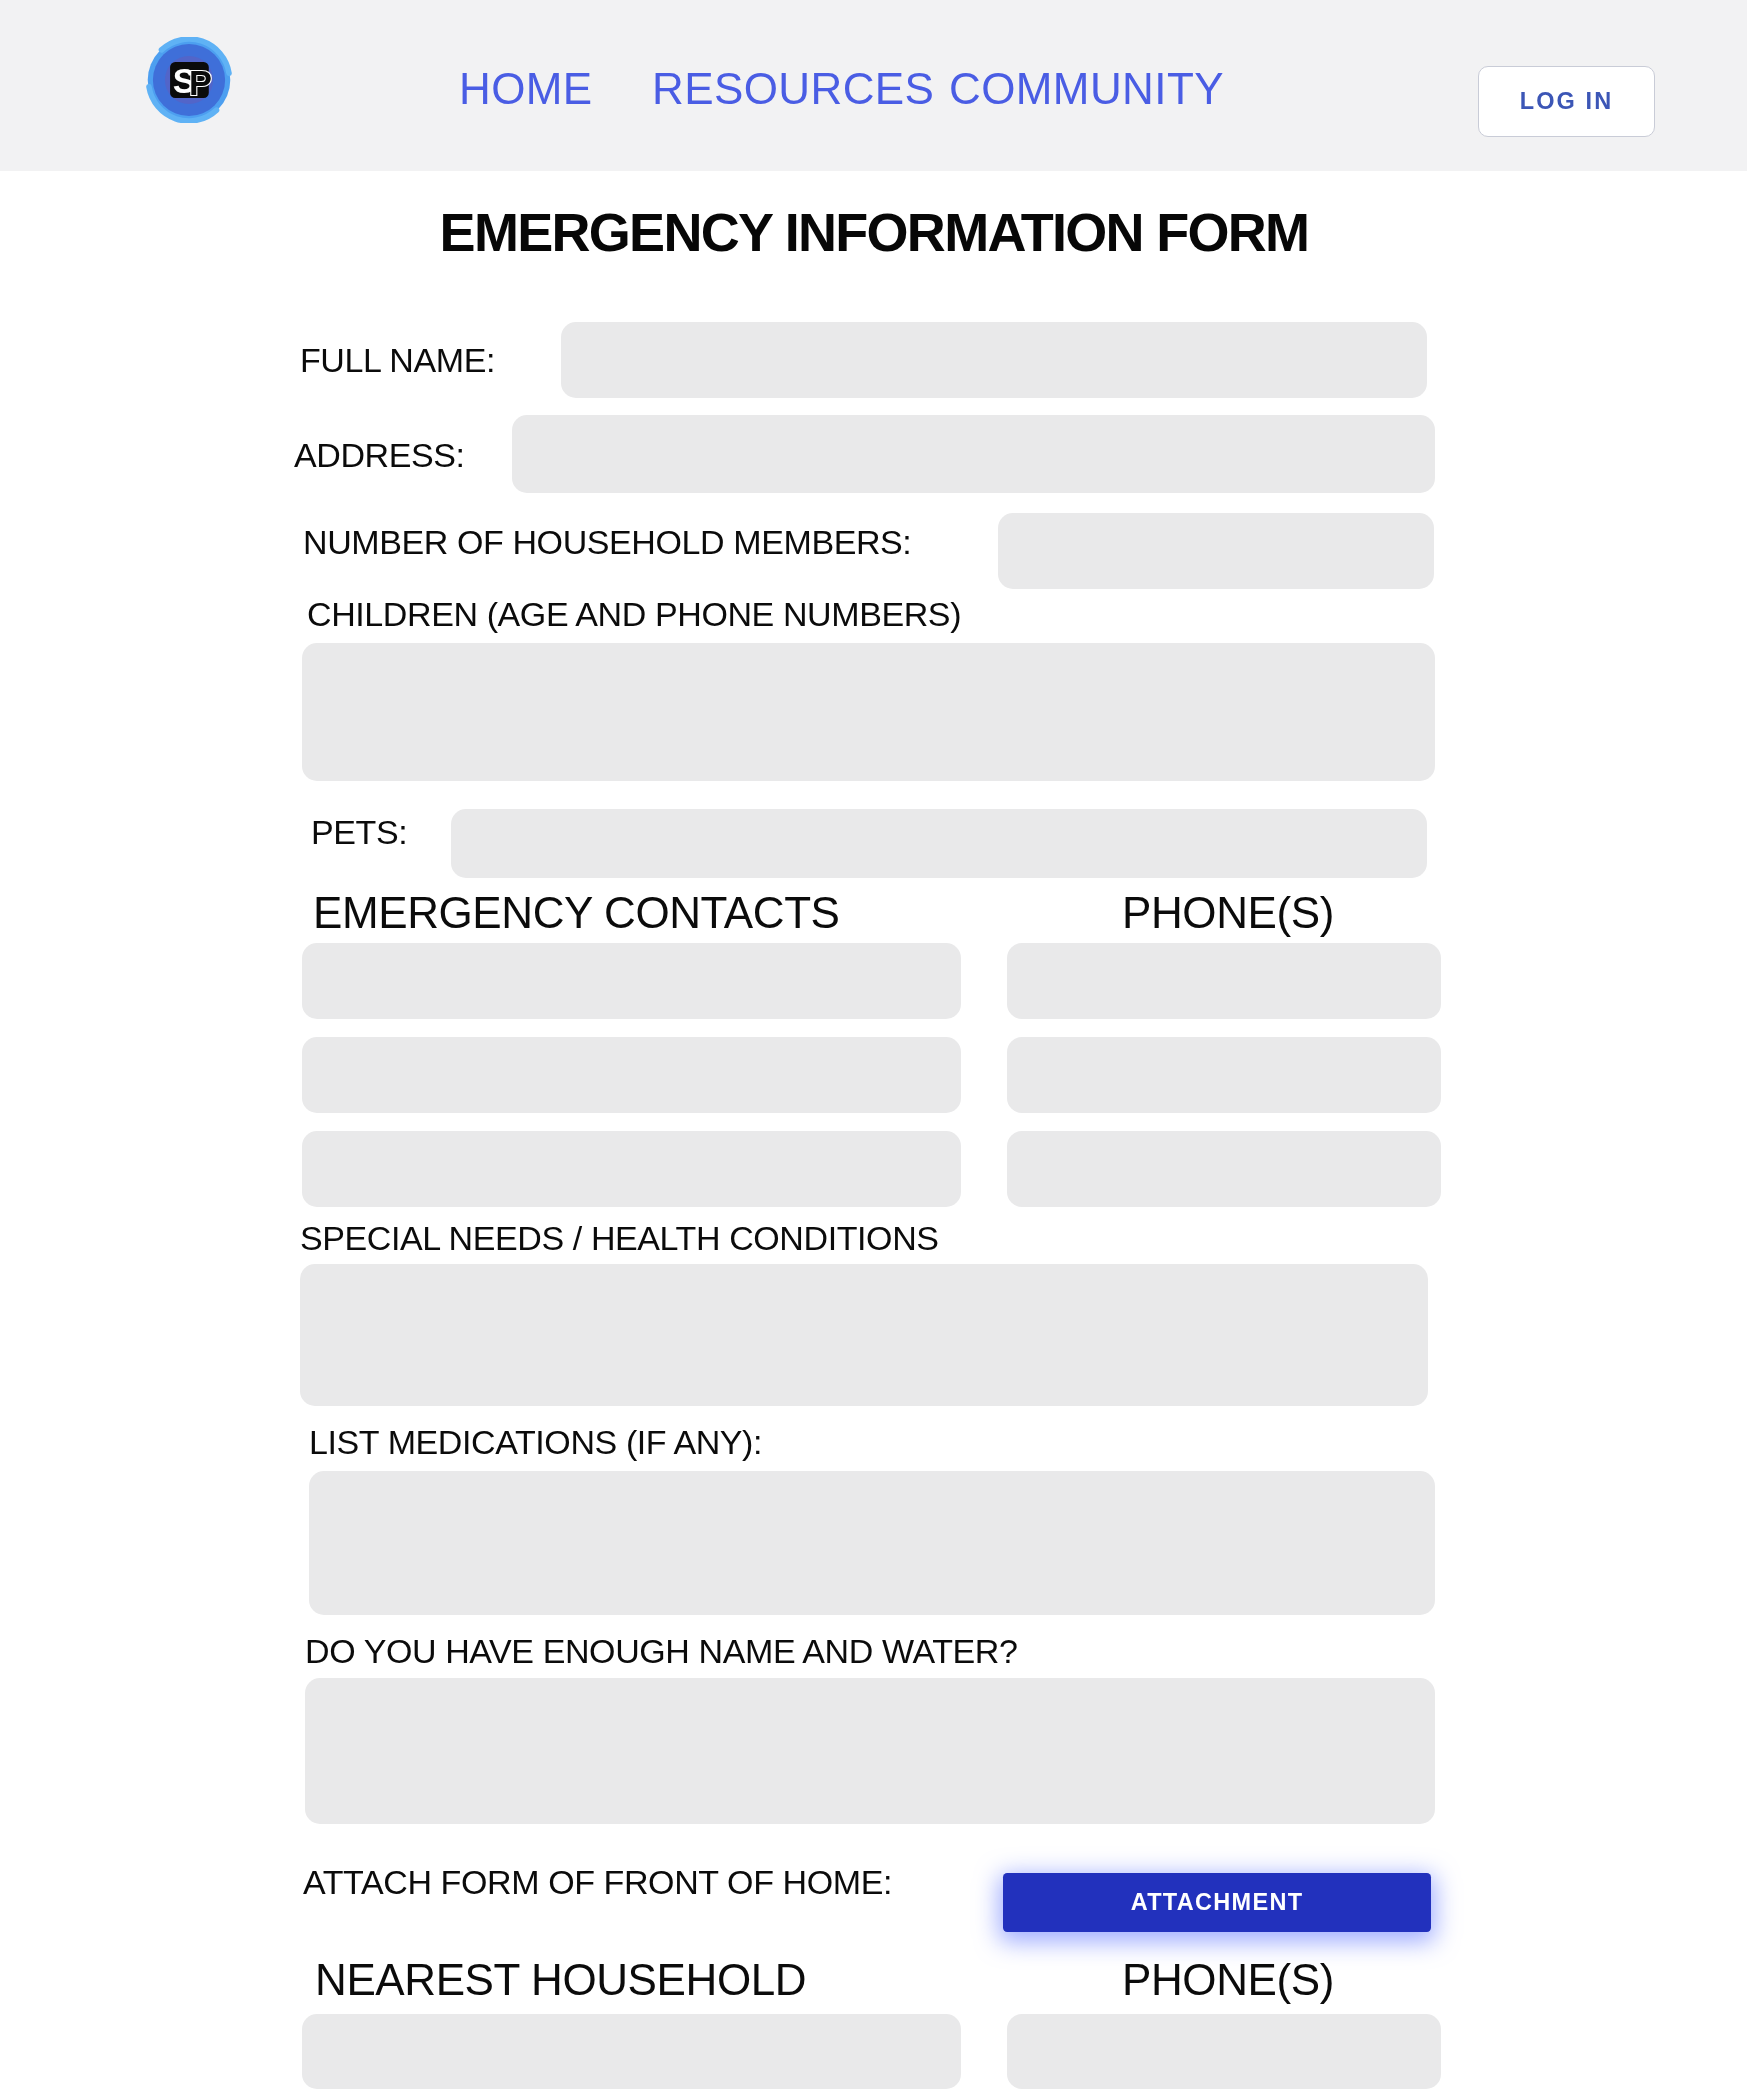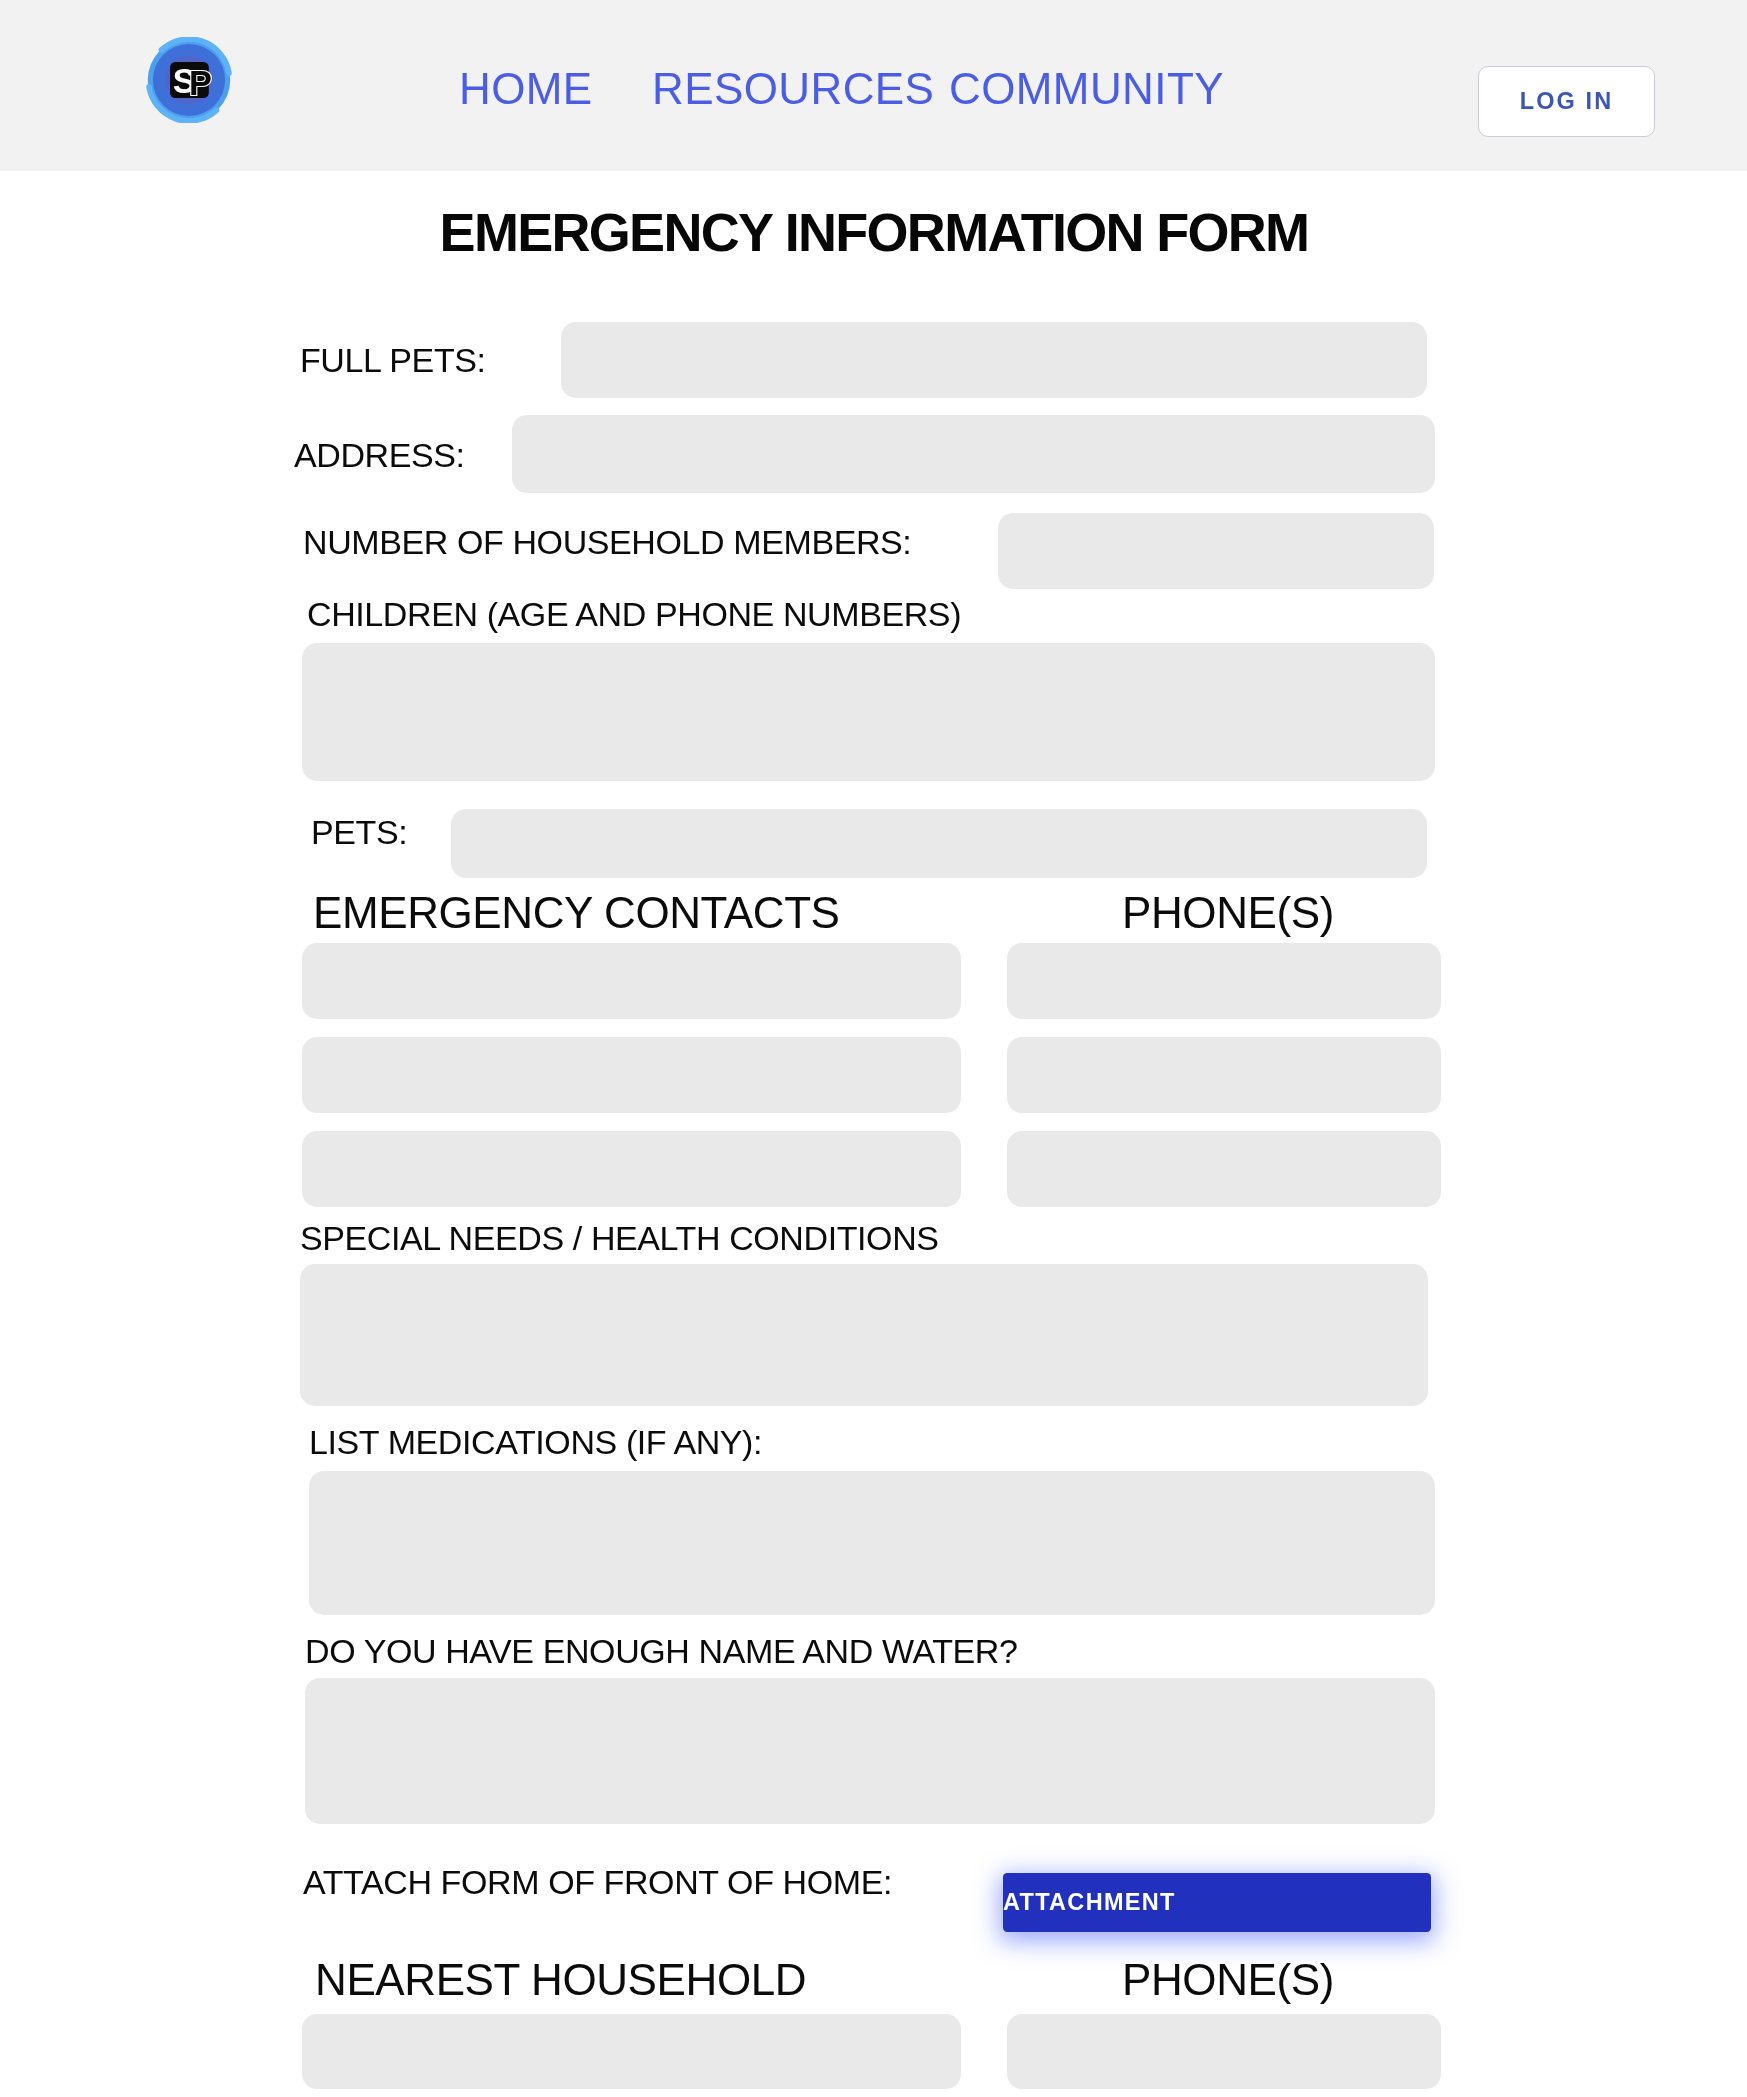--- a/index.html
+++ b/index.html
@@ -20,21 +20,21 @@
   #page-title{left:0;top:199px;width:1748px;text-align:center;font-size:54px;
               font-weight:800;letter-spacing:-1.7px;color:#070707;line-height:67px;}
 
   
   .lbl{font-size:34px;font-weight:500;letter-spacing:-0.4px;line-height:35px;
        white-space:nowrap;color:#0b0b0b;}
   .fld{background:#e9e9ea;border-radius:15px;}
   .col-hdr{font-size:44px;font-weight:500;letter-spacing:-0.4px;line-height:35px;white-space:nowrap;}
 
   #attach-btn{left:1003px;top:1873px;width:428px;height:59px;background:#2231bd;
-              border-radius:4.2px;display:flex;align-items:center;
+              border-radius:4.2px;display:flex;align-items:center;justify-content:center;
               cursor:pointer;box-shadow:0 5.9px 23px 4.2px rgba(110,130,255,0.65);}
   #attach-btn span{color:#ffffff;font-size:23.5px;font-weight:600;letter-spacing:1.3px;}
 </style>
 </head>
 <body>
 
 <div id="page">
 
   <div id="header-bar" class="abs"></div>
 
@@ -54,21 +54,21 @@
   <div class="abs nav-link" style="left:459px;">HOME</div>
   <div class="abs nav-link" style="left:652px;">RESOURCES</div>
   <div class="abs nav-link" style="left:949px;">COMMUNITY</div>
 
   <div id="login-btn" class="abs">
     <span>LOG IN</span>
   </div>
 
   <div id="page-title" class="abs">EMERGENCY INFORMATION FORM</div>
 
-  <div class="abs lbl" style="left:300px;top:343px;">FULL PETS:</div>
+  <div class="abs lbl" style="left:300px;top:343px;">FULL NAME:</div>
   <div class="abs fld" style="left:561px;top:322px;width:866px;height:76px;"></div>
 
   <div class="abs lbl" style="left:294px;top:438px;">ADDRESS:</div>
   <div class="abs fld" style="left:512px;top:415px;width:923px;height:78px;"></div>
 
   <div class="abs lbl" style="left:303px;top:525px;">NUMBER OF HOUSEHOLD MEMBERS:</div>
   <div class="abs fld" style="left:998px;top:513px;width:436px;height:76px;"></div>
 
   <div class="abs lbl" style="left:307px;top:597px;">CHILDREN (AGE AND PHONE NUMBERS)</div>
   <div class="abs fld" style="left:302px;top:643px;width:1133px;height:138px;"></div>

